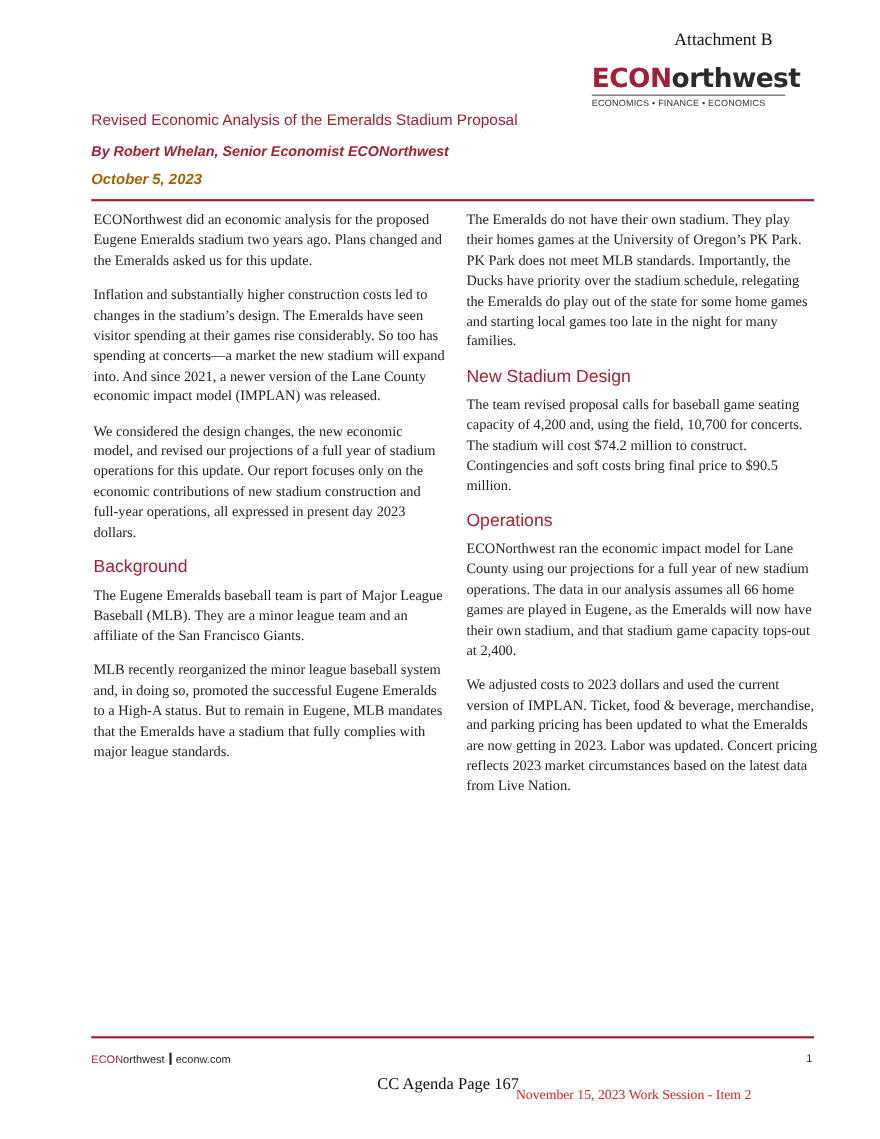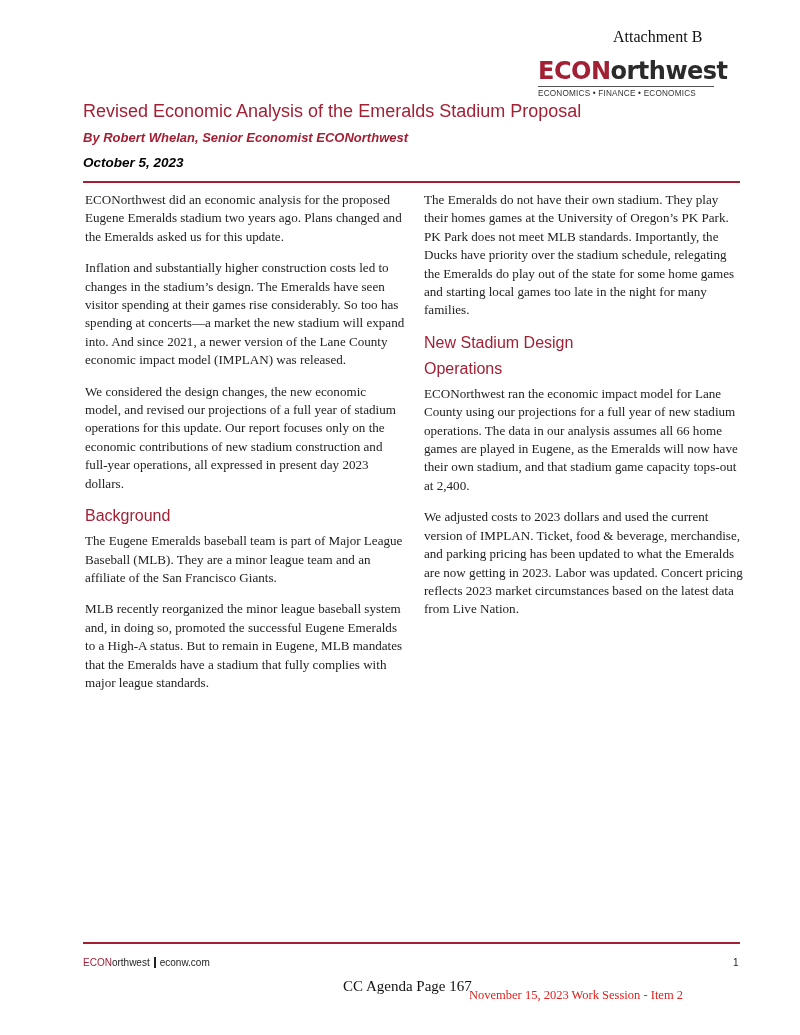--- a/index.html
+++ b/index.html
@@ -3,23 +3,23 @@
 <meta charset="utf-8">
 <style>
   html, body { margin: 0; padding: 0; background: #ffffff; }
   body { width: 800px; height: 1035px; position: relative; overflow: hidden; font-family: "Liberation Serif", serif; color: #222; }
   .attachment { position: absolute; left: 613px; top: 28px; font-family: "Liberation Serif", serif; font-size: 16px; color: #111; }
   .logo { position: absolute; left: 538px; top: 58px; width: 176px; }
   .logo-main { font-family: "DejaVu Sans", sans-serif; font-weight: bold; font-size: 24px; letter-spacing: -0.5px; line-height: 26px; }
   .logo-econ { color: #a31f34; }
   .logo-nw { color: #2b2b2b; }
   .logo-tag { font-family: "Liberation Sans", sans-serif; font-size: 8.2px; color: #333; border-top: 1px solid #555; margin-top: 2px; padding-top: 2px; letter-spacing: 0.2px; white-space: nowrap; }
-  .title { position: absolute; left: 83px; top: 101px; font-family: "Liberation Sans", sans-serif; font-size: 18px; color: #a31f34; font-weight: normal; }
+  .title { position: absolute; left: 83px; top: 101px; font-family: "Liberation Sans", sans-serif; font-size: 14px; color: #a31f34; font-weight: normal; }
   .byline { position: absolute; left: 83px; top: 130px; font-family: "Liberation Sans", sans-serif; font-size: 13px; font-style: italic; font-weight: bold; color: #a31f34; }
-  .date { position: absolute; left: 83px; top: 155px; font-family: "Liberation Sans", sans-serif; font-size: 13.5px; font-style: italic; font-weight: bold; color: #000000; }
+  .date { position: absolute; left: 83px; top: 155px; font-family: "Liberation Sans", sans-serif; font-size: 13.5px; font-style: italic; font-weight: bold; color: #a16207; }
   .rule-top { position: absolute; left: 83px; top: 181px; width: 657px; height: 2px; background: #a31f34; }
   .col { position: absolute; top: 191px; width: 320px; font-size: 13.1px; line-height: 18.4px; color: #222; }
   .col-left { left: 85px; }
   .col-right { left: 424px; }
   .col p { margin: 0 0 13px 0; }
   .col h2 { margin: 4px 0 6px 0; font-family: "Liberation Sans", sans-serif; font-size: 16px; font-weight: normal; color: #a31f34; line-height: 20px; }
   .rule-bottom { position: absolute; left: 83px; top: 942px; width: 657px; height: 2px; background: #a31f34; }
   .footer-left { position: absolute; left: 83px; top: 957px; font-family: "Liberation Sans", sans-serif; font-size: 10px; color: #222; }
   .footer-econ { color: #a31f34; }
   .footer-sep { display: inline-block; width: 2px; height: 11px; background: #222; vertical-align: -2px; margin: 0 4px; }
@@ -47,20 +47,21 @@
   <p>Inflation and substantially higher construction costs led to changes in the stadium’s design. The Emeralds have seen visitor spending at their games rise considerably. So too has spending at concerts—a market the new stadium will expand into. And since 2021, a newer version of the Lane County economic impact model (IMPLAN) was released.</p>
   <p>We considered the design changes, the new economic model, and revised our projections of a full year of stadium operations for this update. Our report focuses only on the economic contributions of new stadium construction and full-year operations, all expressed in present day 2023 dollars.</p>
   <h2>Background</h2>
   <p>The Eugene Emeralds baseball team is part of Major League Baseball (MLB). They are a minor league team and an affiliate of the San Francisco Giants.</p>
   <p>MLB recently reorganized the minor league baseball system and, in doing so, promoted the successful Eugene Emeralds to a High-A status. But to remain in Eugene, MLB mandates that the Emeralds have a stadium that fully complies with major league standards.</p>
 </div>
 
 <div class="col col-right">
   <p>The Emeralds do not have their own stadium. They play their homes games at the University of Oregon’s PK Park. PK Park does not meet MLB standards. Importantly, the Ducks have priority over the stadium schedule, relegating the Emeralds do play out of the state for some home games and starting local games too late in the night for many families.</p>
   <h2>New Stadium Design</h2>
+  <p>The team revised proposal calls for baseball game seating capacity of 4,200 and, using the field, 10,700 for concerts. The stadium will cost $74.2 million to construct. Contingencies and soft costs bring final price to $90.5 million.</p>
   <h2>Operations</h2>
   <p>ECONorthwest ran the economic impact model for Lane County using our projections for a full year of new stadium operations. The data in our analysis assumes all 66 home games are played in Eugene, as the Emeralds will now have their own stadium, and that stadium game capacity tops-out at 2,400.</p>
   <p>We adjusted costs to 2023 dollars and used the current version of IMPLAN. Ticket, food &amp; beverage, merchandise, and parking pricing has been updated to what the Emeralds are now getting in 2023. Labor was updated. Concert pricing reflects 2023 market circumstances based on the latest data from Live Nation.</p>
 </div>
 
 <div class="rule-bottom"></div>
 <div class="footer-left"><span class="footer-econ">ECON</span><span>orthwest</span><span class="footer-sep"></span><span>econw.com</span></div>
 <div class="footer-page">1</div>
 <div class="agenda">CC Agenda Page 167</div>
 <div class="session">November 15, 2023 Work Session - Item 2</div>

